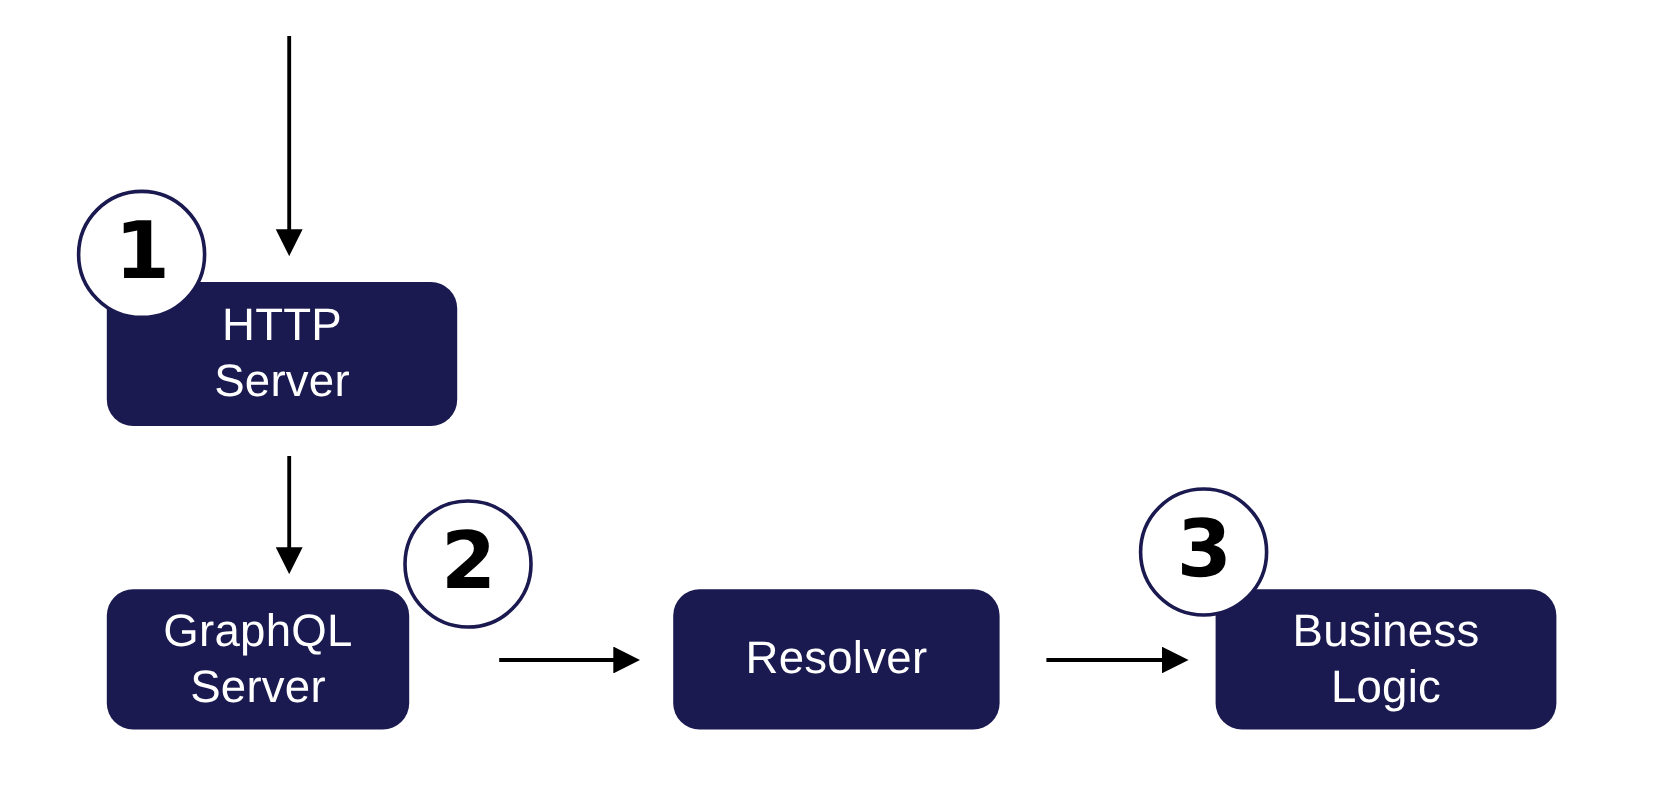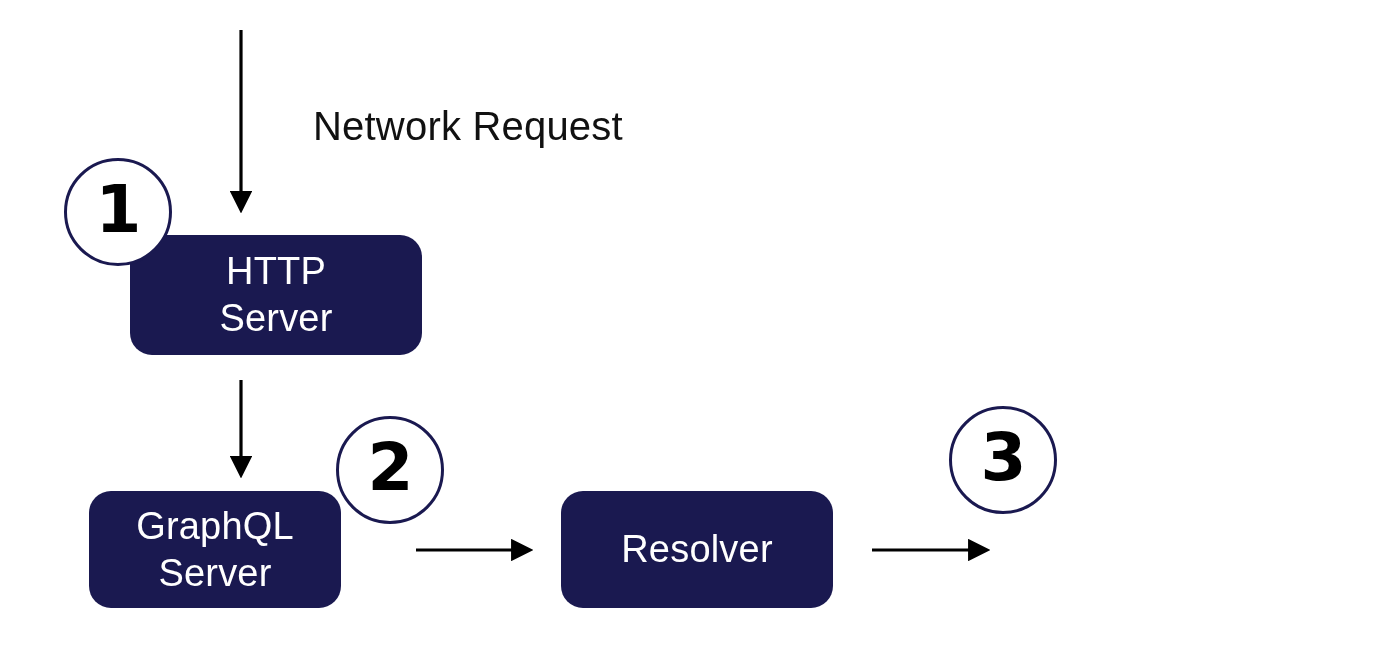--- a/index.html
+++ b/index.html
@@ -40,21 +40,21 @@
     letter-spacing: 0.2px;
     box-sizing: border-box;
     z-index: 3;
   }
   .node-label {
     display: block;
     white-space: pre-line;
     padding: 0 10px;
   }
 
-  #node-http-server   { left: 89px;   top: 235px; width: 292px; height: 120px; margin-left: 41px; }
+  #node-http-server   { left: 89px;   top: 235px; width: 292px; height: 120px; }
   #node-graphql-server{ left: 89px;   top: 491px; width: 252px; height: 117px; }
   #node-resolver      { left: 561px;  top: 491px; width: 272px; height: 117px; align-items: center; }
   #node-business-logic{ left: 1013px; top: 491px; width: 284px; height: 117px; }
 
   
   .step-badge {
     position: absolute;
     width: 108px;
     height: 108px;
     border-radius: 50%;
@@ -126,36 +126,39 @@
 
     <g>
       <line x1="416" y1="550" x2="529" y2="550" stroke="#000000" stroke-width="3.2" marker-end="url(#arrowhead)"></line>
     </g>
 
     <g>
       <line x1="872" y1="550" x2="986" y2="550" stroke="#000000" stroke-width="3.2" marker-end="url(#arrowhead)"></line>
     </g>
   </svg>
 
-  <div class="flow-text-label" id="label-network-request">Network Request</div>
 
   <div class="node-box" id="node-http-server">
     <span class="node-label">HTTP
 Server</span>
   </div>
 
   <div class="node-box" id="node-graphql-server">
     <span class="node-label">GraphQL
 Server</span>
   </div>
 
   <div class="node-box" id="node-resolver">
     <span class="node-label">Resolver</span>
   </div>
 
+  <div class="node-box" id="node-business-logic">
+    <span class="node-label">Business
+Logic</span>
+  </div>
 
   <div class="step-badge" id="badge-1">
     <span class="step-badge-number">1</span>
   </div>
 
   <div class="step-badge" id="badge-2">
     <span class="step-badge-number">2</span>
   </div>
 
   <div class="step-badge" id="badge-3">

